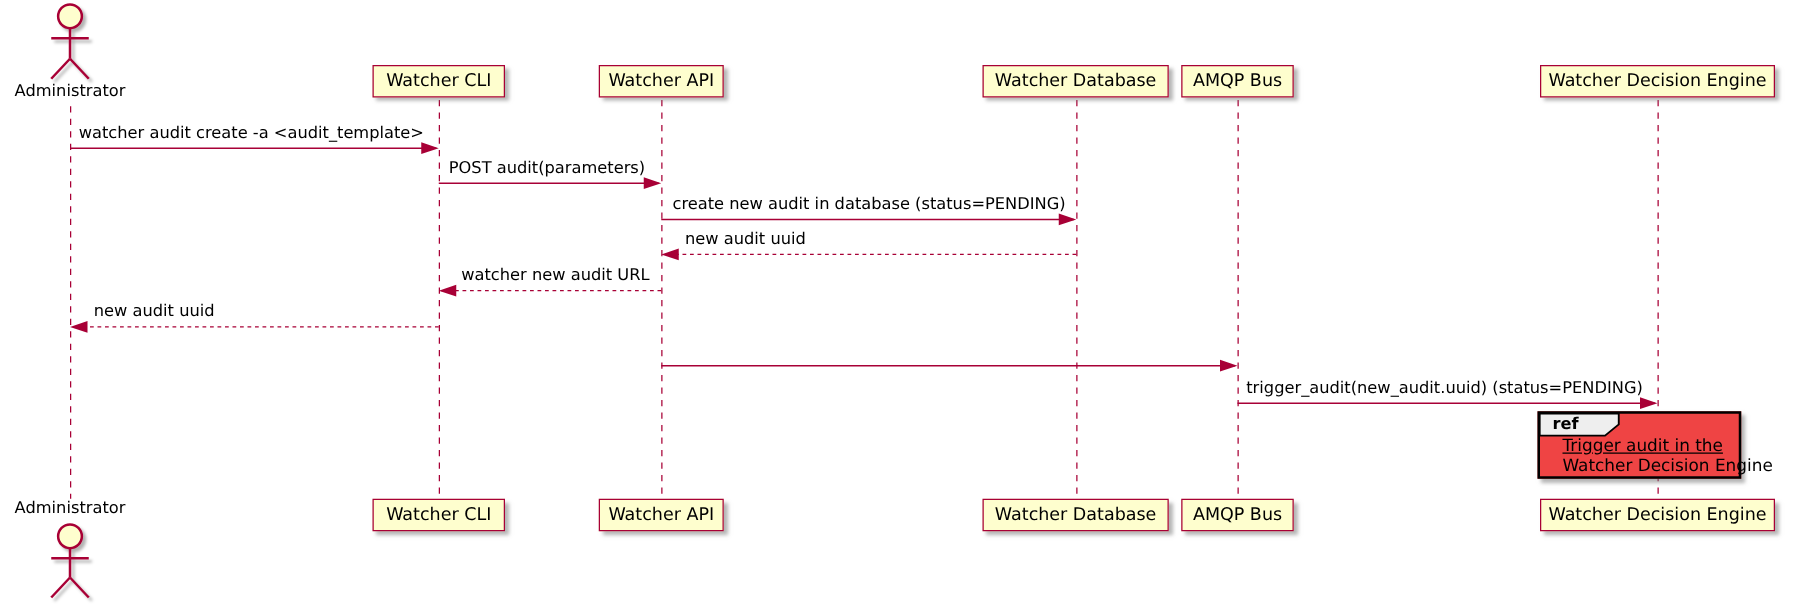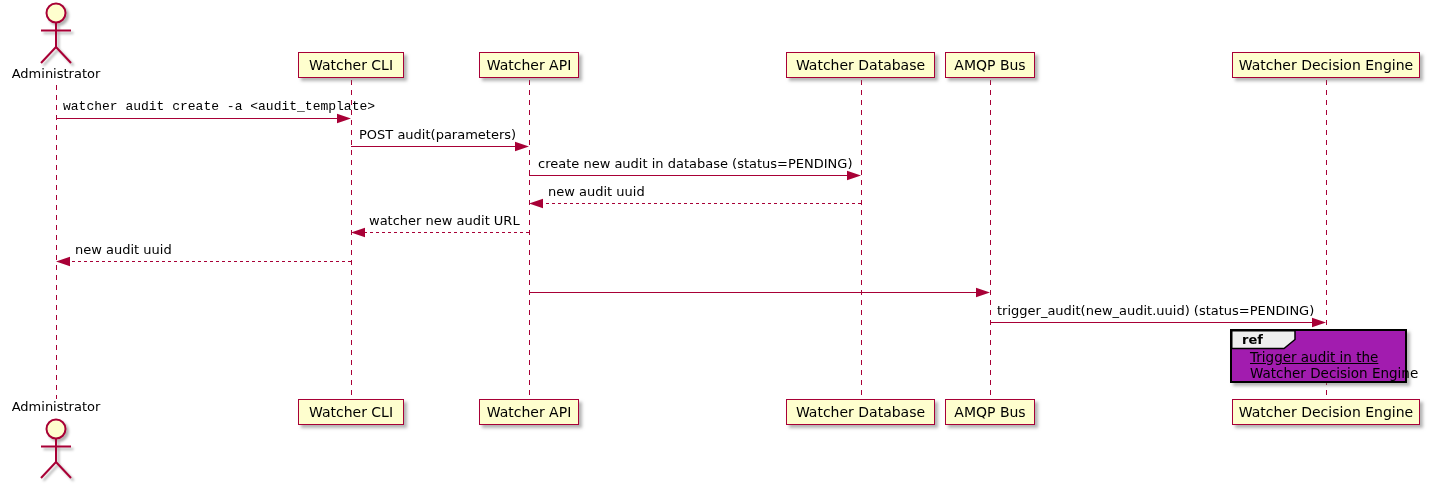--- a/index.html
+++ b/index.html
@@ -52,23 +52,23 @@
     white-space: nowrap;
     transform: translateX(-50%);
     z-index: 2;
     height: 16px;
     line-height: 16px;
   }
   .ref-box {
     position: absolute;
     left: 1230px;
     top: 329px;
-    width: 177px;
+    width: 163px;
     height: 54px;
-    background: #a21caf;
+    background: #ef4444;
     border: 2px solid #000000;
     box-shadow: 3px 3px 3px rgba(120,120,120,0.55);
     z-index: 3;
     box-sizing: border-box;
   }
   .ref-tab {
     position: absolute;
     left: -1px;
     top: -1px;
     width: 70px;
@@ -166,21 +166,21 @@
   <div class="participant" style="left:786px; top:52px; width:149px;">Watcher Database</div>
   <div class="participant" style="left:945px; top:52px; width:90px;">AMQP Bus</div>
   <div class="participant" style="left:1232px; top:52px; width:188px;">Watcher Decision Engine</div>
 
   <div class="participant" style="left:298px; top:399px; width:106px;">Watcher CLI</div>
   <div class="participant" style="left:479px; top:399px; width:100px;">Watcher API</div>
   <div class="participant" style="left:786px; top:399px; width:149px;">Watcher Database</div>
   <div class="participant" style="left:945px; top:399px; width:90px;">AMQP Bus</div>
   <div class="participant" style="left:1232px; top:399px; width:188px;">Watcher Decision Engine</div>
 
-  <div class="msg-label" style="left:63px;  top:99px;font-family:Liberation Mono, monospace;">watcher audit create -a &lt;audit_template&gt;</div>
+  <div class="msg-label" style="left:63px;  top:99px;">watcher audit create -a &lt;audit_template&gt;</div>
   <div class="msg-label" style="left:359px; top:127px;">POST audit(parameters)</div>
   <div class="msg-label" style="left:538px; top:156px;">create new audit in database (status=PENDING)</div>
   <div class="msg-label" style="left:548px; top:184px;">new audit uuid</div>
   <div class="msg-label" style="left:369px; top:213px;">watcher new audit URL</div>
   <div class="msg-label" style="left:75px;  top:242px;">new audit uuid</div>
   <div class="msg-label" style="left:997px; top:303px;">trigger_audit(new_audit.uuid) (status=PENDING)</div>
 
   <div class="ref-box">
     <svg class="ref-tab" width="70" height="20">
       <path d="M0.75,0.75 H64 V9.5 L53,18.5 H0.75 Z" fill="#EEEEEE" stroke="#000000" stroke-width="1.5"></path>

